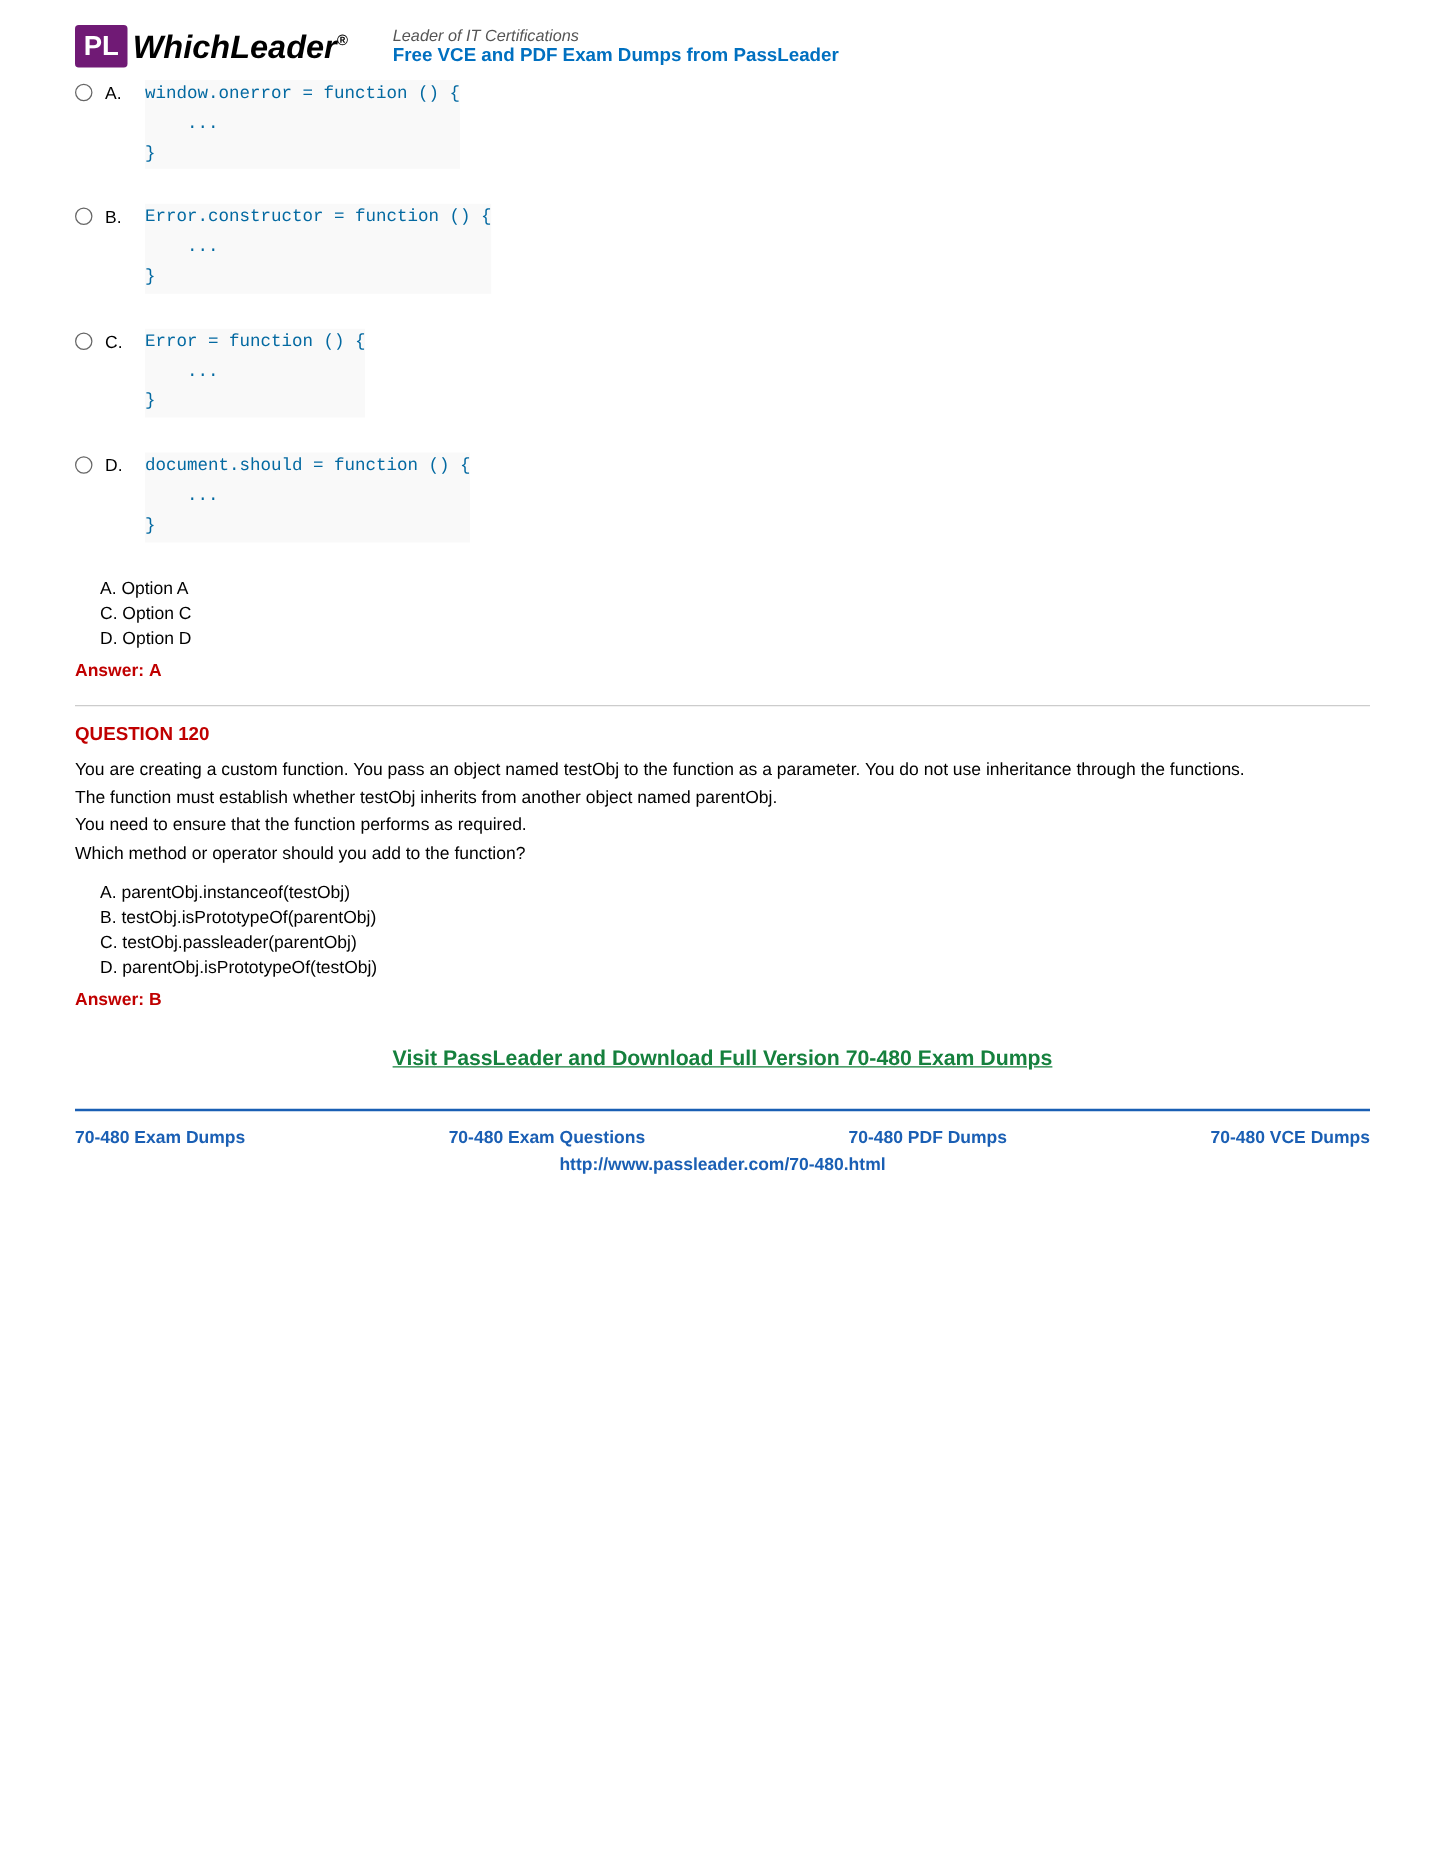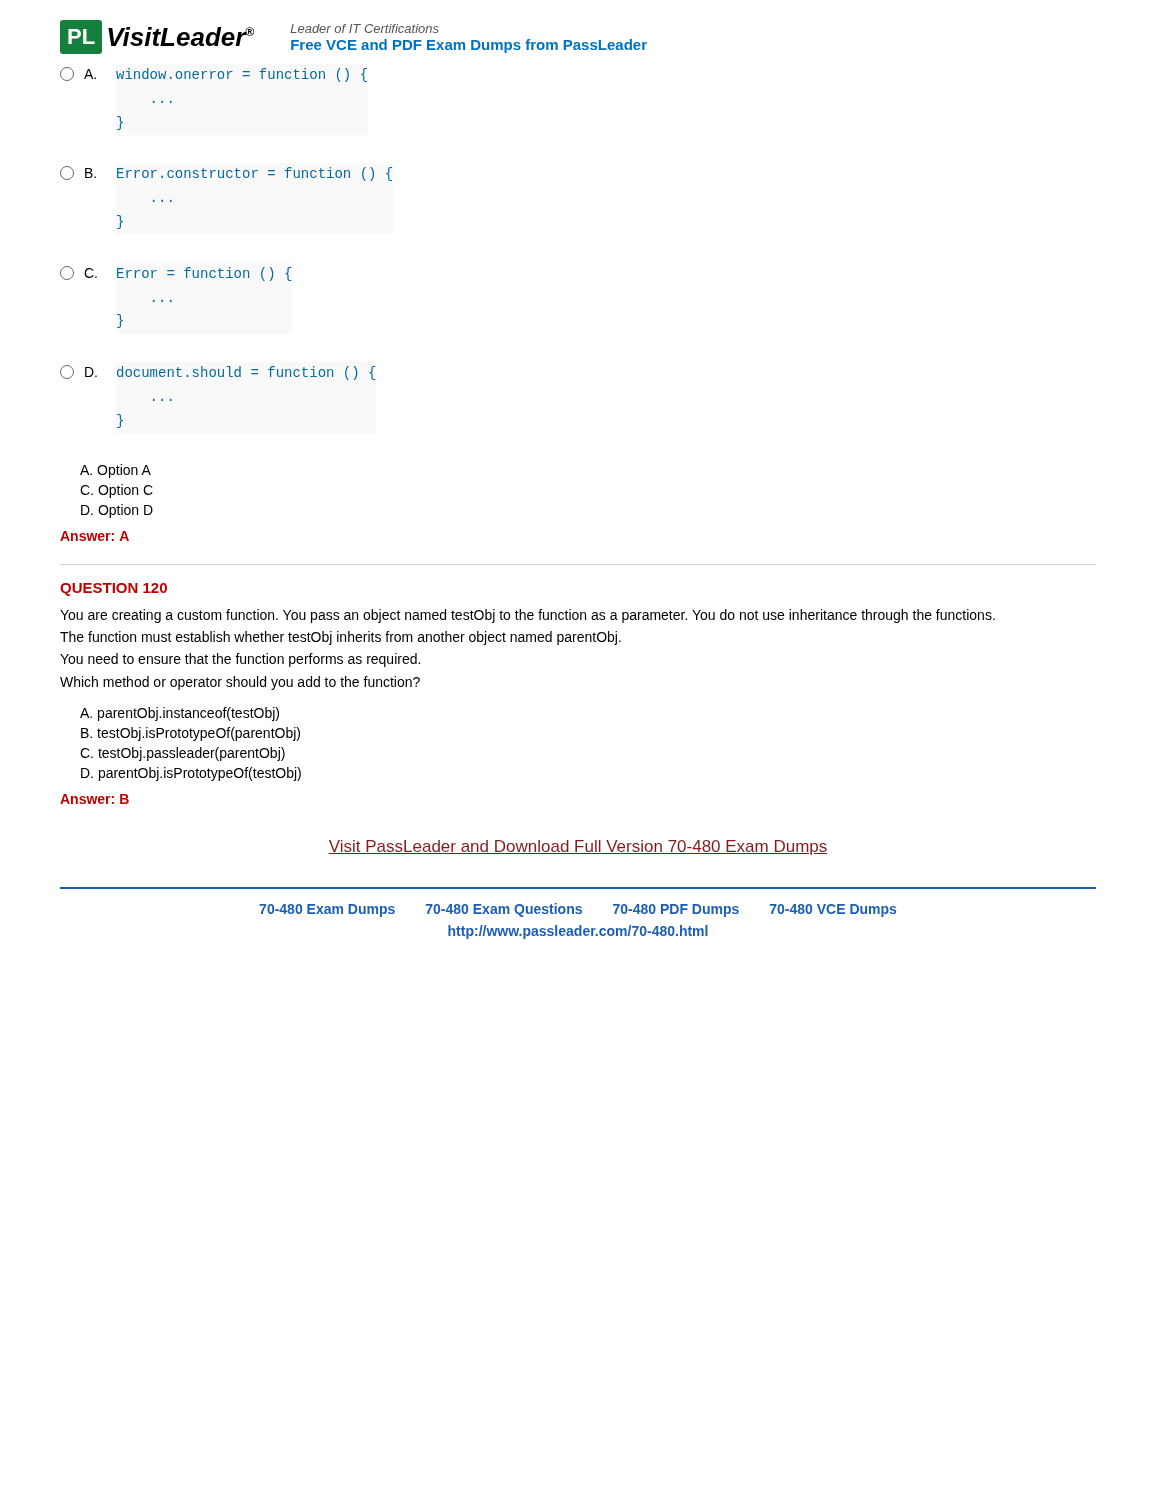--- a/index.html
+++ b/index.html
@@ -21,21 +21,21 @@
       align-items: center;
       margin-bottom: 10px;
       gap: 12px;
     }
     .logo-box {
       display: flex;
       align-items: center;
       gap: 0;
     }
     .logo-pl {
-      background: #15803d;
+      background: #701a75;
       color: #fff;
       font-weight: bold;
       font-size: 22px;
       padding: 4px 7px;
       border-radius: 3px;
       letter-spacing: 0;
       font-family: Arial, sans-serif;
     }
     .logo-passleader {
       font-size: 26px;
@@ -135,35 +135,35 @@
       line-height: 1.6;
       margin-bottom: 12px;
       text-align: justify;
     }
     
     .visit-link {
       text-align: center;
       margin: 30px 0 30px 0;
     }
     .visit-link a, .visit-link span {
-      color: #7f1d1d;
+      color: #15803d;
       font-size: 17px;
-      font-weight: normal;
+      font-weight: bold;
       text-decoration: underline;
       cursor: pointer;
     }
     
     .bottom-footer {
       border-top: 2px solid #1a5fb4;
       padding-top: 12px;
       text-align: center;
     }
     .footer-links {
       display: flex;
-      justify-content: center;
+      justify-content: space-between;
       gap: 30px;
       margin-bottom: 6px;
     }
     .footer-link {
       color: #1a5fb4;
       font-size: 14px;
       font-weight: bold;
       text-decoration: none;
       cursor: pointer;
     }
@@ -181,21 +181,21 @@
   </style>
 </head>
 <body>
 
 <div class="page">
 
   <div class="header">
     <div class="logo-box">
       <span class="logo-pl">PL</span>
       <span class="logo-passleader">
-        <span>Visit</span><span style="font-weight:bold;font-style:italic;">Leader</span><span class="logo-registered">®</span>
+        <span>Which</span><span style="font-weight:bold;font-style:italic;">Leader</span><span class="logo-registered">®</span>
       </span>
     </div>
     <div class="header-right">
       <span class="leader-text">Leader of IT Certifications</span>
       <span class="free-vce">Free VCE and PDF Exam Dumps from PassLeader</span>
     </div>
   </div>
 
   <div class="options-section">
 

